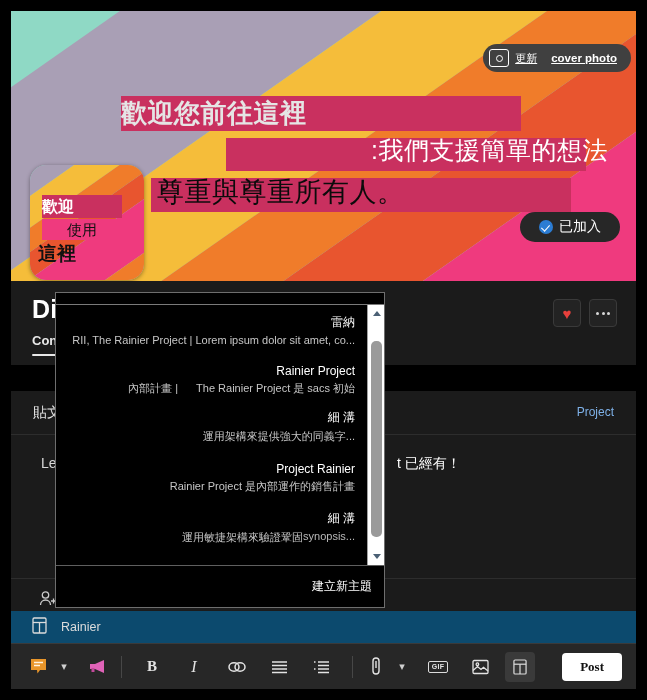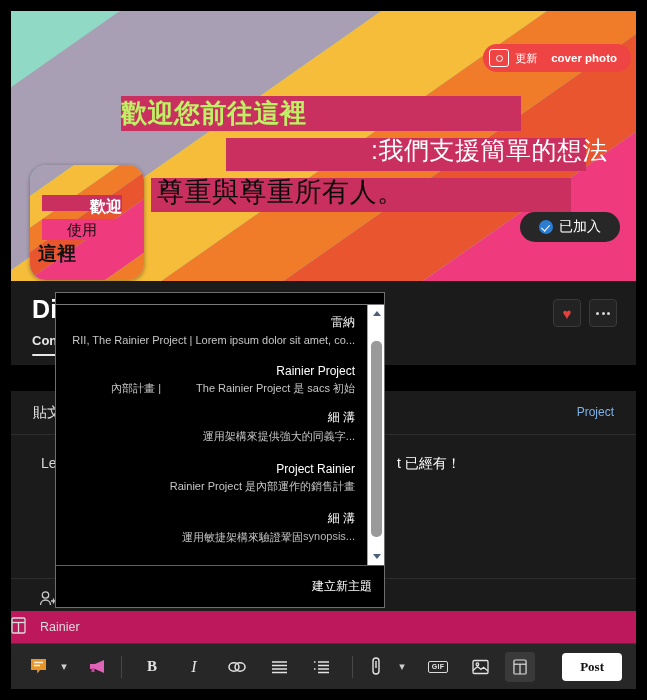--- a/index.html
+++ b/index.html
@@ -54,21 +54,21 @@
   .cover-copy {
     position: absolute;
     left: 110px;
     top: 85px;
     width: 540px;
   }
   .copy-line { position: relative; white-space: nowrap; }
   .copy-line-1 {
     display: inline-block;
     background: #c9305f;
-    color: #bef264;
+    color: #e5e5e5;
     font-size: 26px;
     font-weight: 700;
     padding: 2px 0 2px 0;
     width: 400px;
     letter-spacing: .5px;
     line-height: 1.18;
   }
   .copy-line-2-wrap {
     position: relative;
     margin-top: 3px;
@@ -113,25 +113,26 @@
   
   .cover-photo-btn {
     position: absolute;
     right: 16px;
     top: 33px;
     display: flex;
     align-items: center;
     gap: 6px;
     height: 28px;
     padding: 0 14px 0 6px;
-    background: #ef4444;
+    background: #404040;
     border-radius: 14px;
     color: #ffffff;
     font-size: 11px;
     cursor: pointer;
+    text-decoration: underline;
   }
   .cam-badge {
     display: flex; align-items: center; justify-content: center;
     width: 20px; height: 18px;
     border: 1.5px solid #ffffff;
     border-radius: 3px;
   }
   .cam-dot { width: 7px; height: 7px; border: 1.5px solid #fff; border-radius: 50%; }
   .cover-photo-zh { font-size: 11px; }
   .cover-photo-en { font-size: 11.5px; font-weight: 700; margin-left: 8px; }
@@ -182,25 +183,25 @@
   }
   .avatar-stripes {
     position: absolute;
     left: -60px; top: -55px;
     width: 280px; height: 260px;
     transform: rotate(-35deg);
   }
   .av-stripe { position: absolute; left: 0; width: 280px; }
   .av-l1 {
     position: absolute; left: 12px; top: 30px;
-    width: 80px; height: 16px;
+    width: 80px; height: 23px;
     background: #c9305f;
     color: #ffffff;
     font-size: 16px; font-weight: 700;
-    text-align: right; line-height: 23px;
+    text-align: left; line-height: 23px;
   }
   .av-l2 {
     position: absolute; left: 12px; top: 54px;
     width: 80px; height: 21px;
     background: #ef3a7e;
     color: #111111;
     font-size: 15px;
     text-align: center; line-height: 21px;
   }
   .av-l3 {
@@ -314,21 +315,22 @@
   }
 
   
   .book-row {
     position: absolute;
     left: 11px; top: 611px;
     width: 625px; height: 32px;
     display: flex;
     align-items: center;
     gap: 14px;
-    background: #be185d;
+    padding-left: 21px;
+    background: #0c4a6e;
   }
   .book-label { color: #dcdcdc; font-size: 12.5px; }
 
   
   .toolbar {
     position: absolute;
     left: 11px; top: 643px;
     width: 625px; height: 46px;
     background: #272727;
     border-top: 1px solid #3a3a3a;
@@ -660,21 +662,21 @@
 
         <div class="dd-item">
           <div class="dd-title">雷納</div>
           <div class="dd-sub">RII, The Rainier Project | Lorem ipsum dolor sit amet, co...</div>
         </div>
 
         <div class="dd-item" style="margin-top:18px;">
           <div class="dd-title">Rainier Project</div>
           <div class="dd-sub">
             <span>內部計畫 |</span>
-            <span style="margin-left:32px;">The Rainier Project 是 sacs 初始</span>
+            <span style="margin-left:15px;">The Rainier Project 是 sacs 初始</span>
           </div>
         </div>
 
         <div class="dd-item">
           <div class="dd-title">細 溝</div>
           <div class="dd-sub">運用架構來提供強大的同義字...</div>
         </div>
 
         <div class="dd-item" style="margin-top:18px;">
           <div class="dd-title">Project Rainier</div>

